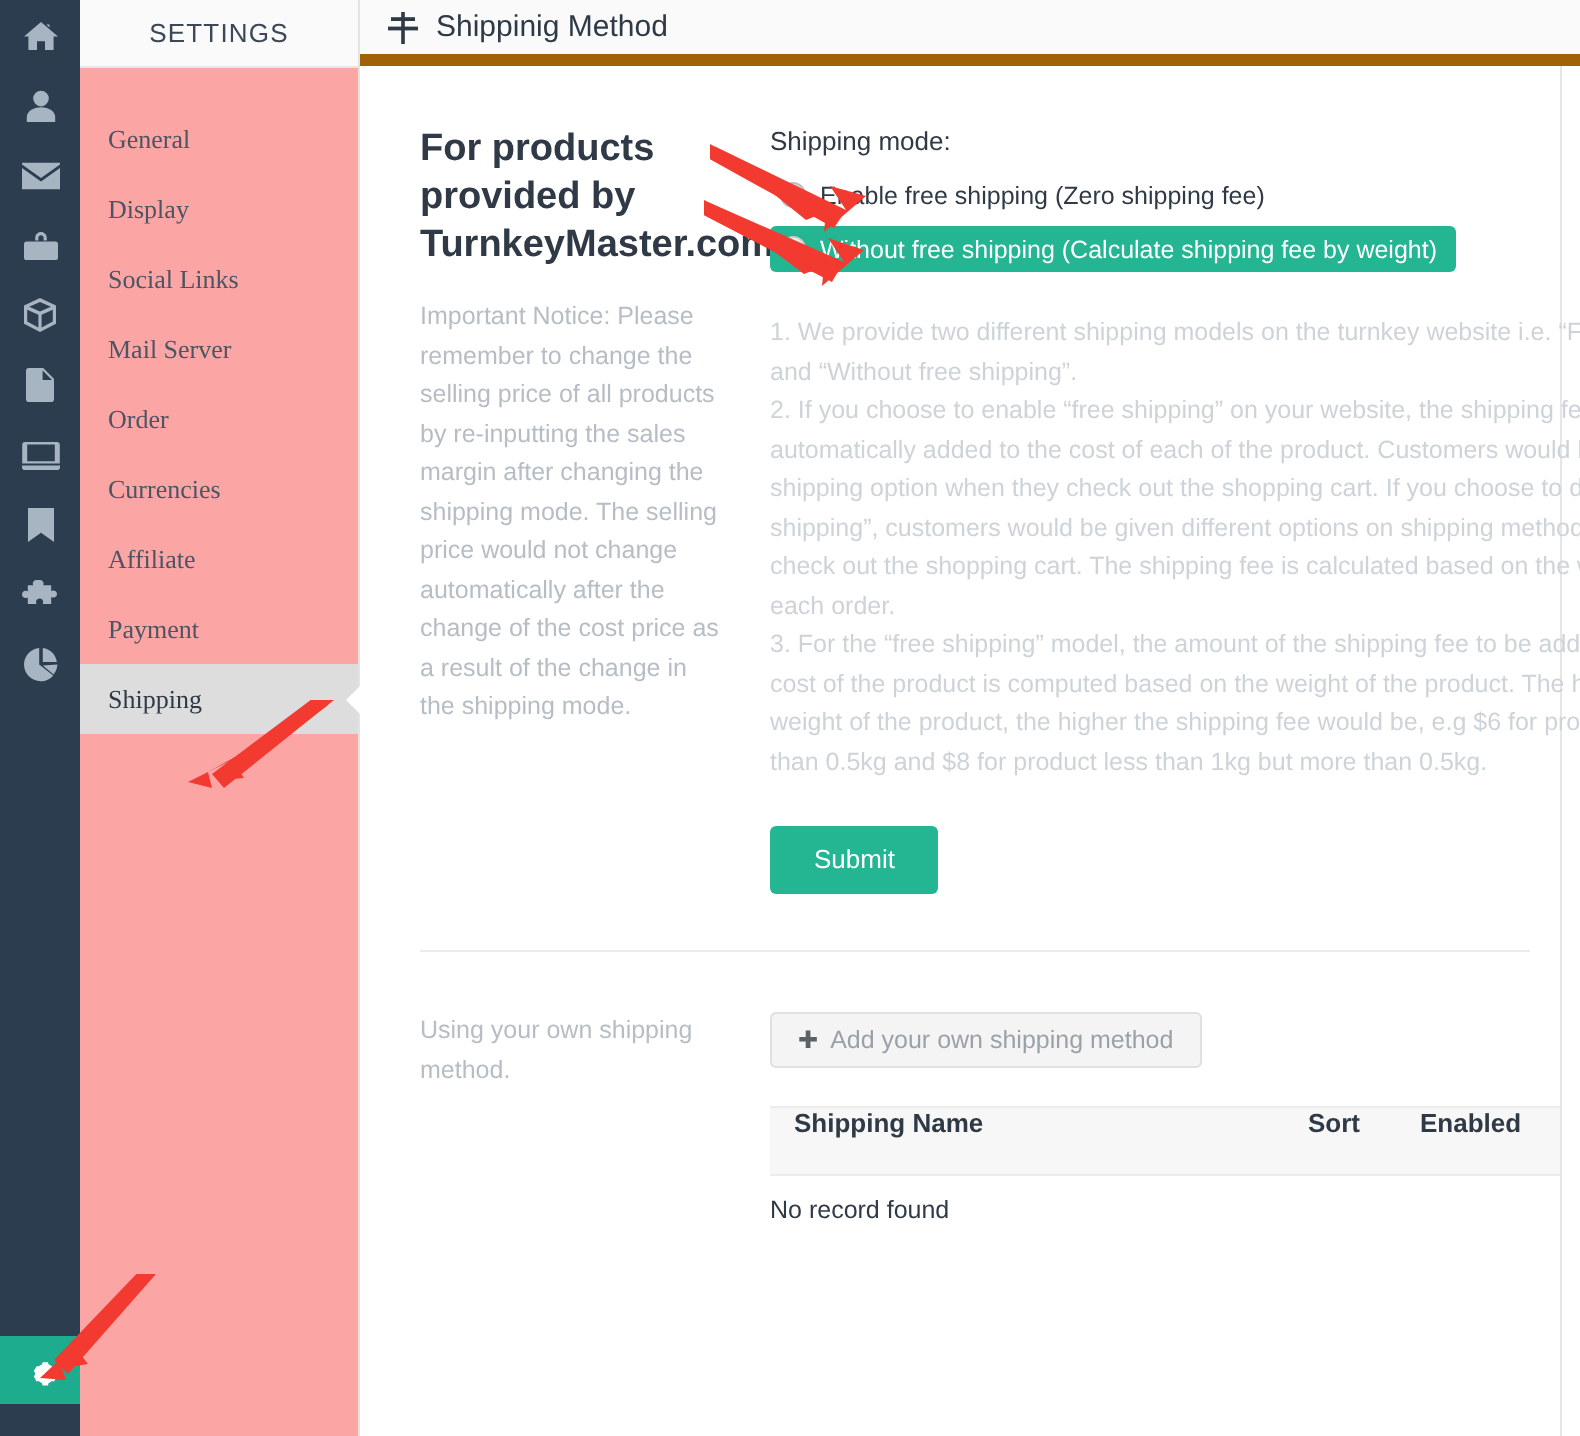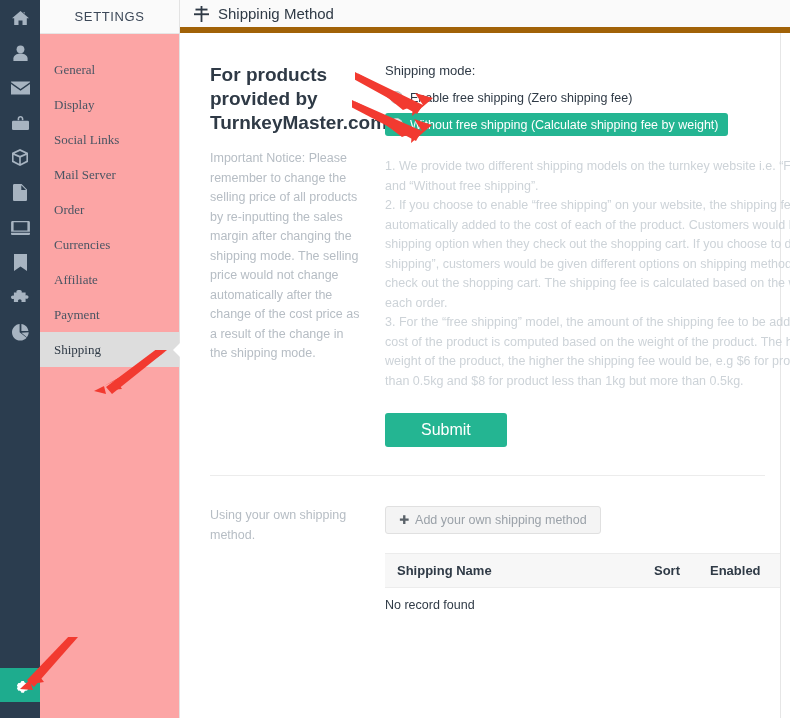--- a/index.html
+++ b/index.html
@@ -95,39 +95,39 @@
   .radio-label{font-size:12.5px;color:#2f3a46;white-space:nowrap;}
   .radio-row.selected .radio-label{color:#ffffff;}
 
   .help-text{
     margin-top:16px;font-size:12.5px;line-height:19.5px;color:#cdd3d8;
     width:480px;white-space:pre-wrap;
   }
 
   .btn-submit{
     margin-top:22px;display:inline-block;background:#24b592;color:#ffffff;
-    border:none;border-radius:3px;padding:0 36px;height:34px;line-height:34px;
-    font-size:16px;font-family:inherit;cursor:pointer;
+    border:none;border-radius:3px;padding:0 22px;height:34px;line-height:34px;
+    font-size:13px;font-family:inherit;cursor:pointer;
   }
 
   .divider{
     margin:28px 0 0 30px;width:555px;height:1px;background:#ececec;
   }
 
   .btn-add{
     display:inline-flex;align-items:center;background:#f4f4f4;border:1px solid #e0e0e0;
     border-radius:3px;height:28px;padding:0 13px;font-size:12.5px;color:#9aa1a8;
     cursor:pointer;font-family:inherit;
   }
   .btn-add .plus{color:#5a6269;font-weight:bold;margin-right:6px;font-size:12px;}
 
   .tbl{margin-top:19px;width:100%;}
   .tbl-head{
     background:#f7f7f7;border-top:1px solid #ececec;border-bottom:1px solid #ececec;
-    height:33px;display:flex;align-items:center;
+    height:33px;display:flex;
   }
   .th{font-size:13px;font-weight:bold;color:#2f3a46;}
   .th-name{padding-left:12px;flex:1;}
   .th-sort{width:56px;}
   .th-enabled{width:70px;}
   .tbl-empty{height:34px;line-height:34px;text-align:left;font-size:12.5px;color:#2f3a46;}
 
   
   .arrow{position:absolute;pointer-events:none;}
 </style>

